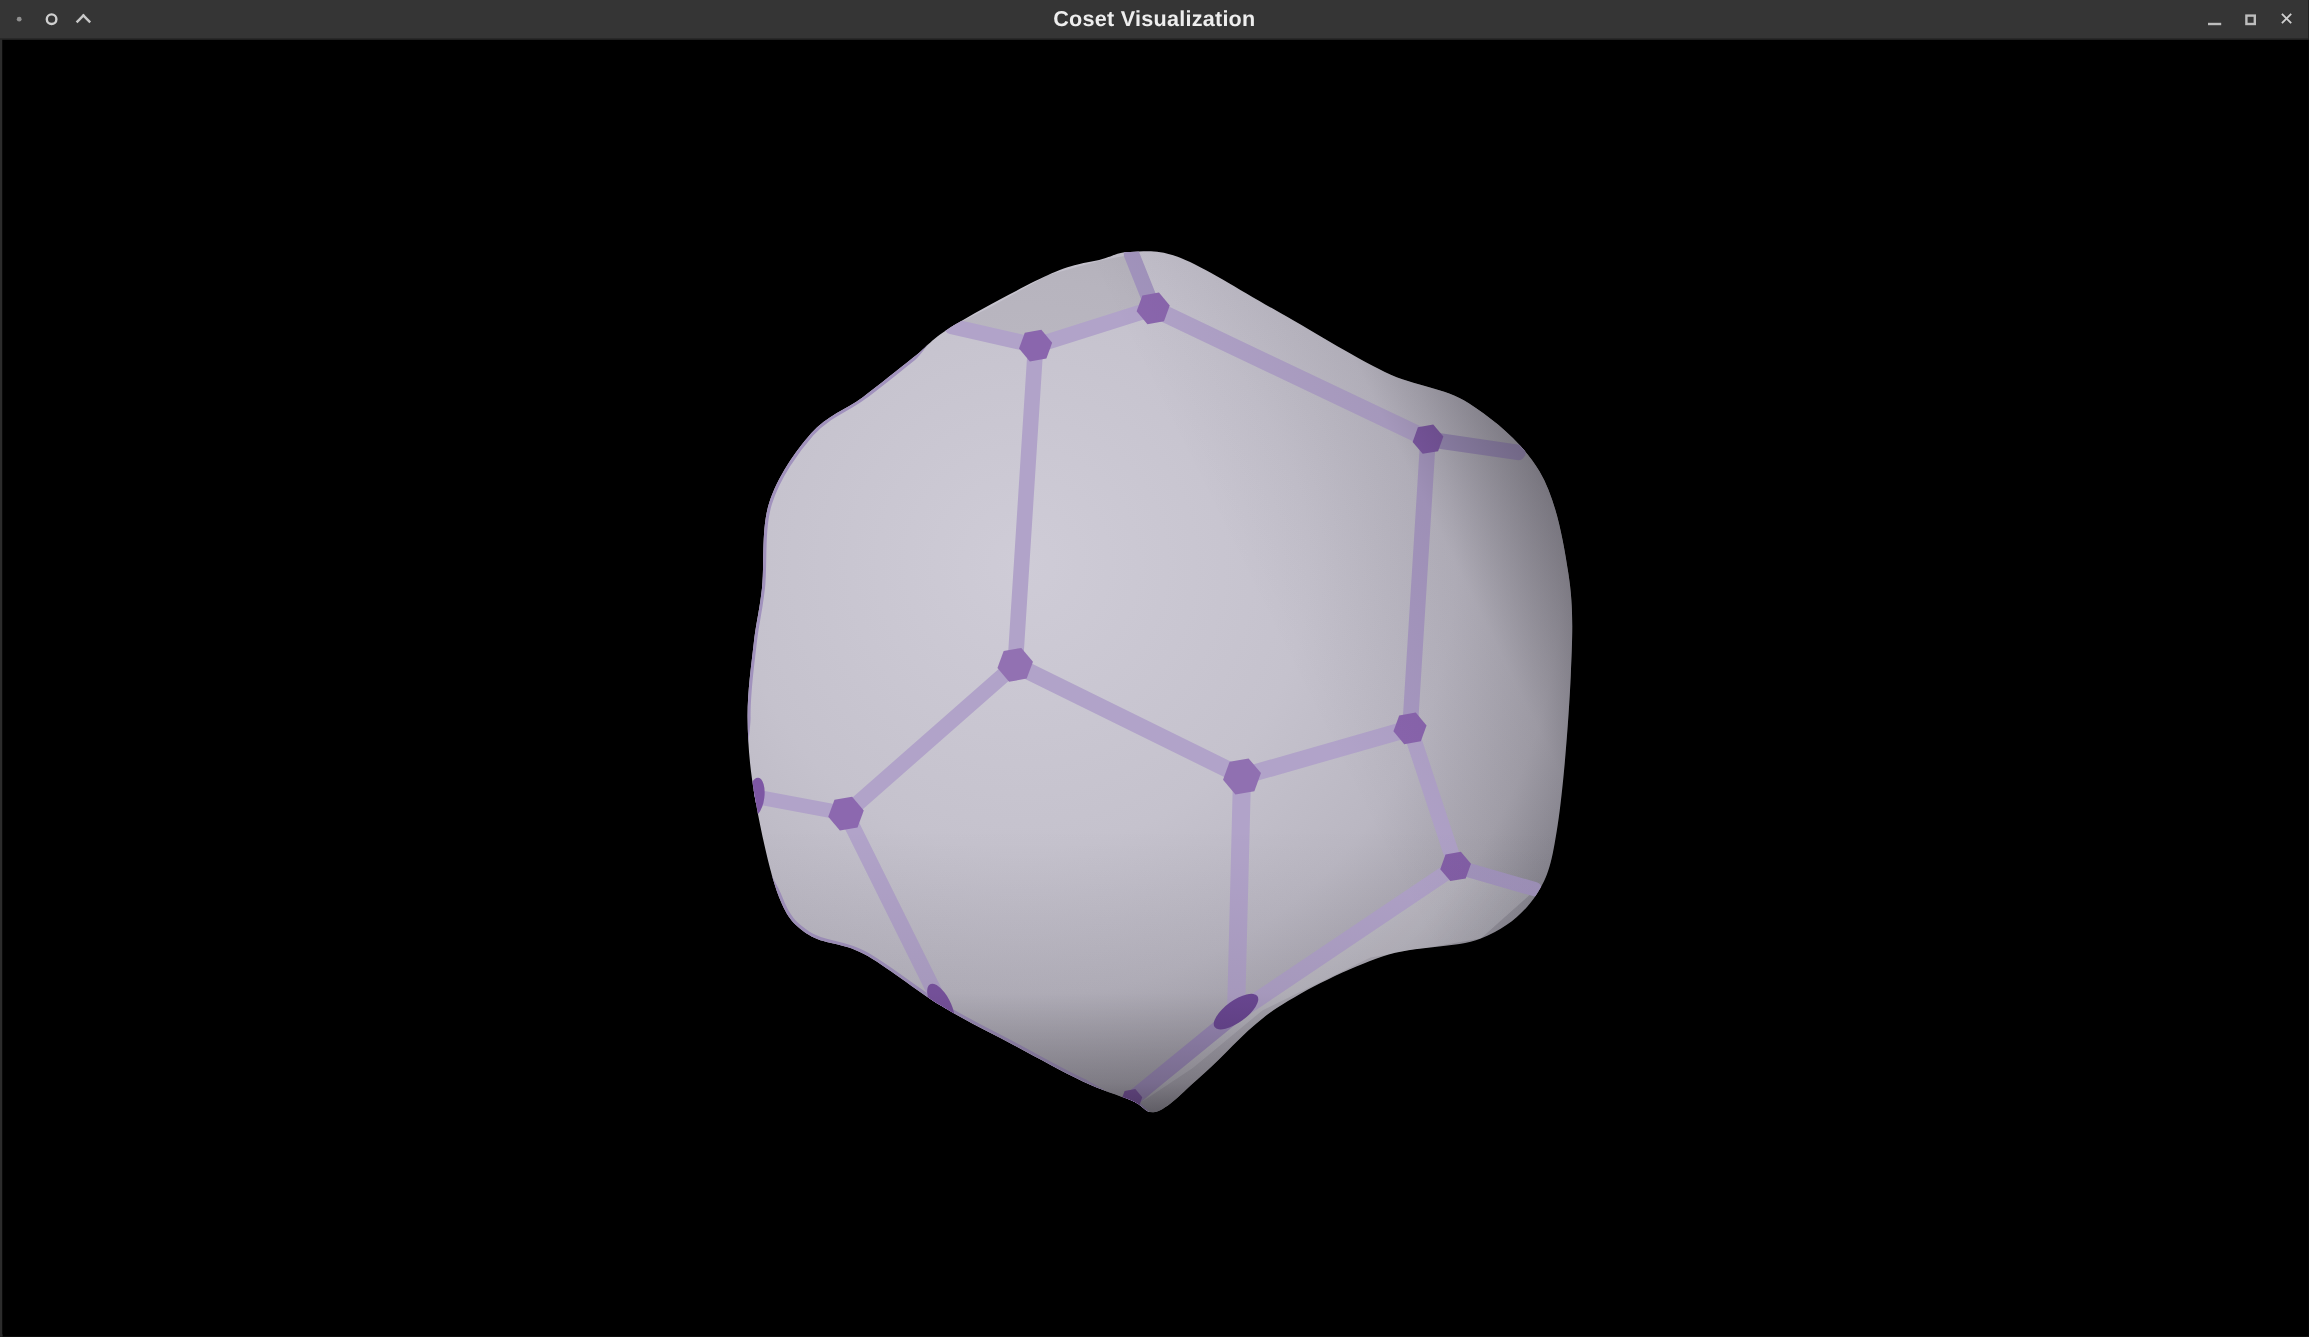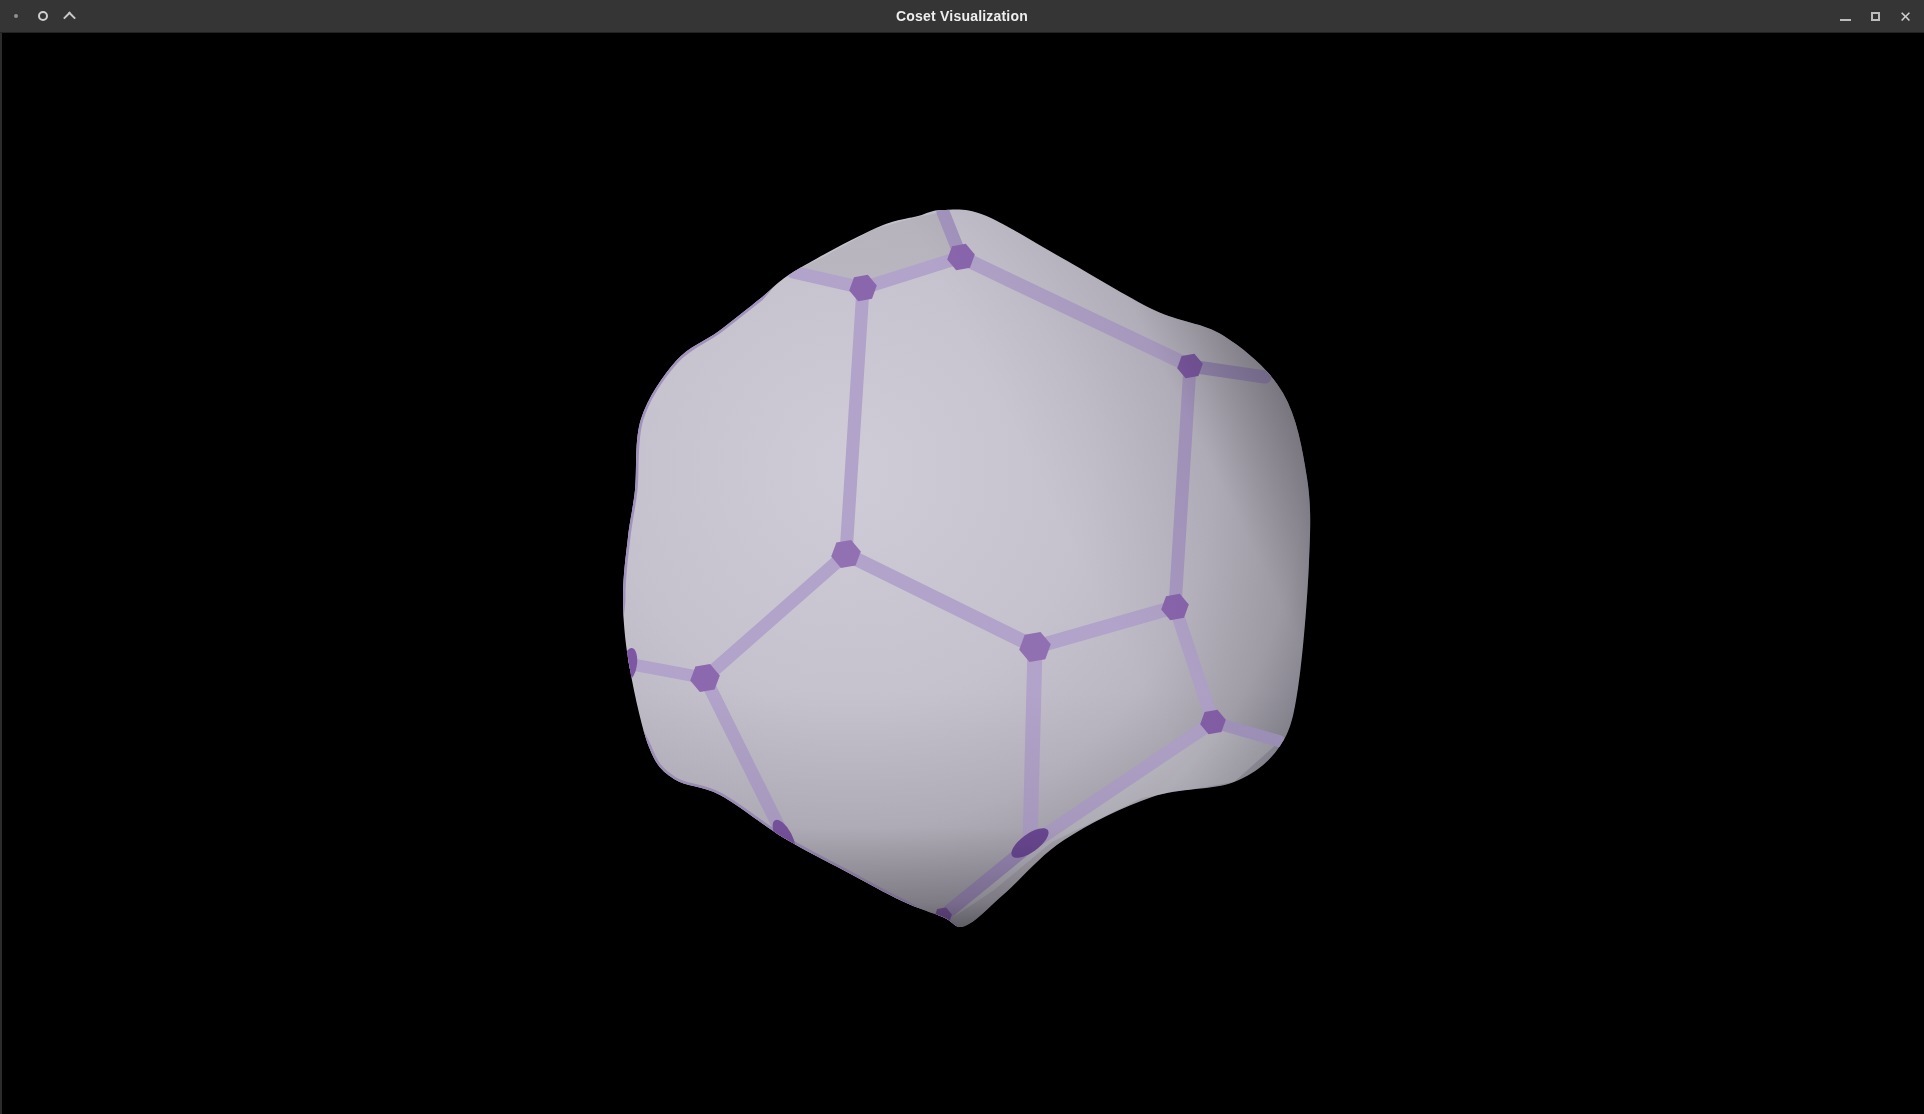--- a/index.html
+++ b/index.html
@@ -18,21 +18,21 @@
     border-bottom:1px solid #222;box-sizing:border-box;
   }
   .tb-left{display:flex;align-items:center;gap:4px;padding-left:4px;z-index:2;}
   .tb-btn{width:23px;height:26px;display:flex;align-items:center;justify-content:center;cursor:default;}
   .dot{width:4px;height:4px;border-radius:50%;background:#909090;}
   .ring{width:10px;height:10px;border:2px solid #cfcfcf;border-radius:50%;box-sizing:border-box;}
   .chev{width:9px;height:9px;border-left:2px solid #c9c9c9;border-top:2px solid #c9c9c9;
         transform:rotate(45deg) translate(1px,1px);box-sizing:border-box;}
   .tb-title{
     position:absolute;left:0;right:0;text-align:center;
-    font-size:14px;font-weight:bold;color:#eeeeee;letter-spacing:.2px;pointer-events:none;
+    font-size:18px;font-weight:bold;color:#eeeeee;letter-spacing:.2px;pointer-events:none;
   }
   .tb-right{margin-left:auto;display:flex;align-items:center;gap:7px;padding-right:7px;z-index:2;}
   .min-glyph{width:11px;height:2px;background:#bdbdbd;margin-top:8px;}
   .max-glyph{width:9px;height:9px;border:2px solid #bdbdbd;box-sizing:border-box;}
   .close-glyph{font-size:15px;color:#cfcfcf;line-height:1;}
   .viewport{position:absolute;left:0;top:0;width:1924px;height:1114px;z-index:1;}
   svg{display:block;}
 </style>
 </head>
 <body>

